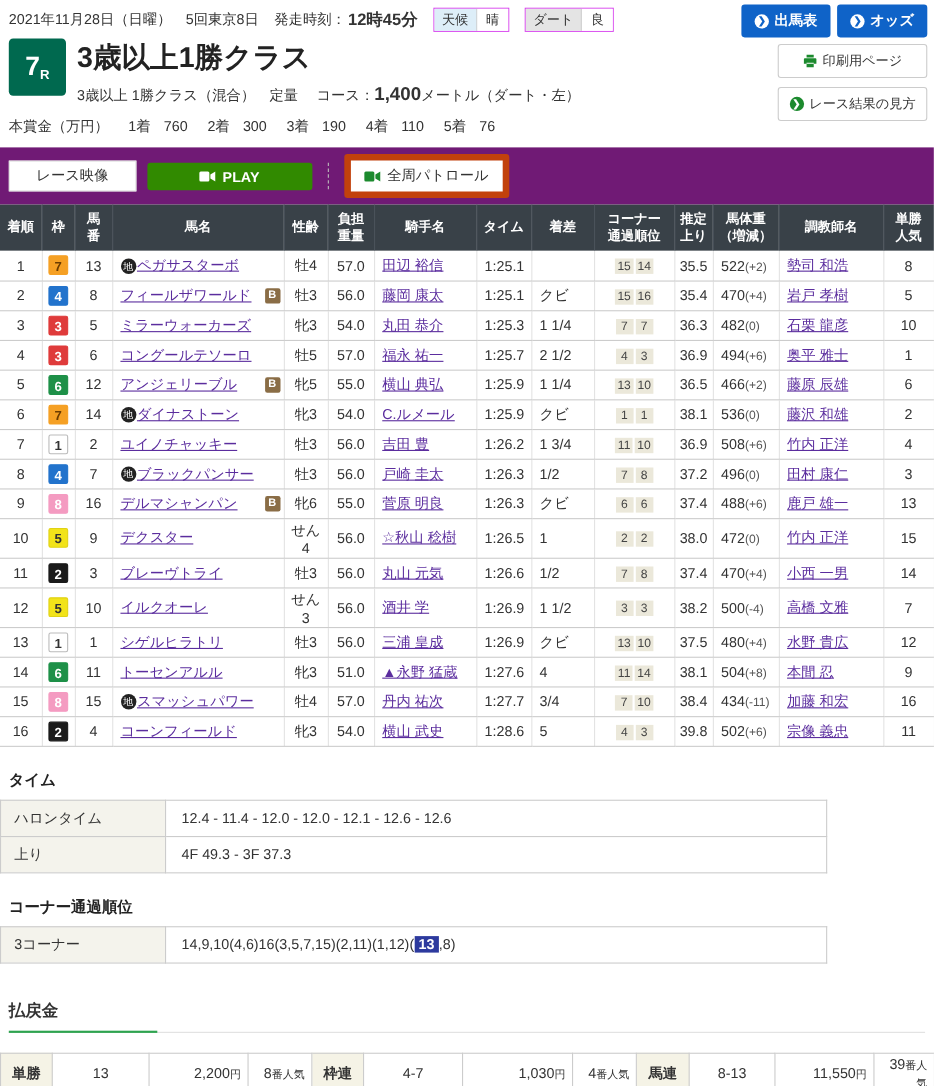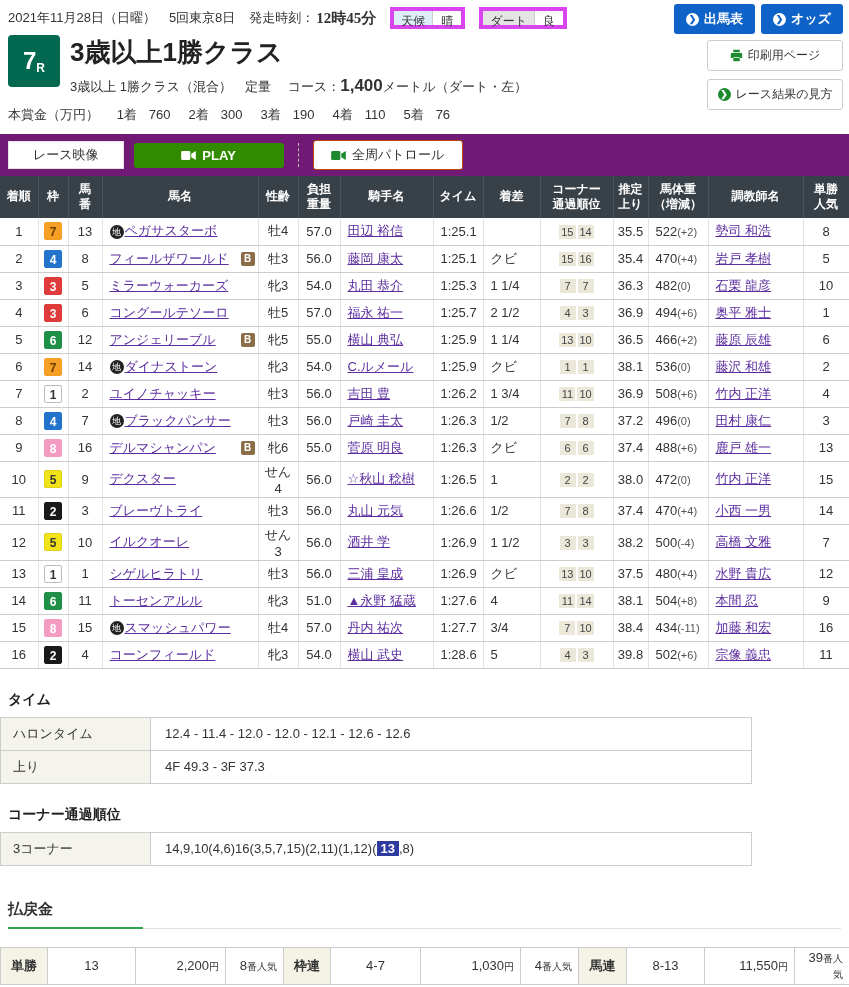--- a/index.html
+++ b/index.html
@@ -8,21 +8,21 @@
     font-family:"Liberation Sans","DejaVu Sans",sans-serif;
     font-size:13px;
   }
   a { color:#5b2d9e; text-decoration:underline; cursor:pointer; }
 
   
   .top-area { position:relative; padding:5px 8px 0 8px; }
   .date-line { display:flex; align-items:center; gap:8px; height:26px; }
   .date-text { font-size:13px; color:#333; }
   .start-time { font-size:15px; font-weight:bold; }
-  .wbox { display:inline-flex; border:4px solid #d946ef; height:22px; line-height:20px; font-size:12px; margin-left:6px; }
+  .wbox { display:inline-flex; border:1px solid #d946ef; height:22px; line-height:20px; font-size:12px; margin-left:6px; }
   .wbox .lbl { padding:0 7px; background:#ddeef8; border-right:1px solid #ccc; }
   .wbox .lbl.gray { background:#e4e4e4; }
   .wbox .val { padding:0 8px; background:#fff; }
   .top-btns { position:absolute; right:6px; top:4px; display:flex; gap:6px; }
   .btn-blue {
     background:#0f63c8; color:#fff; font-weight:bold; font-size:13px;
     border:none; border-radius:3px; padding:6px 12px; cursor:pointer;
     display:inline-flex; align-items:center; gap:5px;
   }
   .circ-w { display:inline-block; width:13px; height:13px; border-radius:50%; background:#fff; color:#0f63c8; font-size:9px; line-height:13px; text-align:center; font-weight:bold; }
@@ -50,21 +50,21 @@
   
   .video-row { background:#701a75; padding:6px 8px; display:flex; align-items:center; gap:10px; margin-top:2px; }
   .v-label { background:#fff; border:1px solid #e2e2e2; padding:4px 24px; font-size:13px; }
   .btn-play {
     background:#318a00; color:#fff; font-weight:bold; border:none; border-radius:3px;
     width:150px; padding:5px 0; font-size:13px; cursor:pointer;
     display:inline-flex; align-items:center; justify-content:center; gap:6px;
   }
   .v-divider { border-left:1px dashed #bbb; height:24px; margin:0 4px; }
   .btn-patrol {
-    background:#fff; border:1px solid #c2410c; border-radius:3px; width:150px; padding:5px 0;
+    background:#fff; border:6px solid #c2410c; border-radius:3px; width:150px; padding:5px 0;
     font-size:13px; color:#333; cursor:pointer; display:inline-flex; align-items:center; justify-content:center; gap:6px;text-align:right;
   }
   .cam { display:inline-block; }
 
   
   table.results { border-collapse:collapse; width:849px; table-layout:fixed; }
   table.results th {
     background:#394148; color:#fff; font-size:12px; font-weight:bold; text-align:center;
     padding:4px 1px; height:42px; border-right:1px solid #4a525a; line-height:1.3;
   }
@@ -98,21 +98,21 @@
   table.payout td.pnk { text-align:right; }
   .sm { font-size:10px; color:#333; }
 </style>
 </head>
 <body>
 
 <div class="top-area">
   <div class="date-line">
     <span class="date-text">2021年11月28日（日曜）　5回東京8日</span>
     <span class="date-text" style="margin-left:6px;">発走時刻：</span>
-    <span class="start-time" style="margin-left:-6px;font-family:Liberation Serif, serif;">12時45分</span>
+    <span class="start-time" style="margin-left:-6px;">12時45分</span>
     <span class="wbox">
       <span class="lbl">天候</span>
       <span class="val">晴</span>
     </span>
     <span class="wbox">
       <span class="lbl gray">ダート</span>
       <span class="val">良</span>
     </span>
   </div>
 

